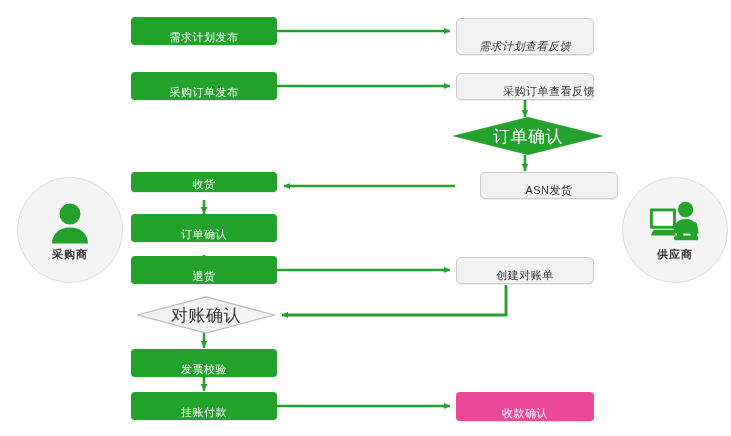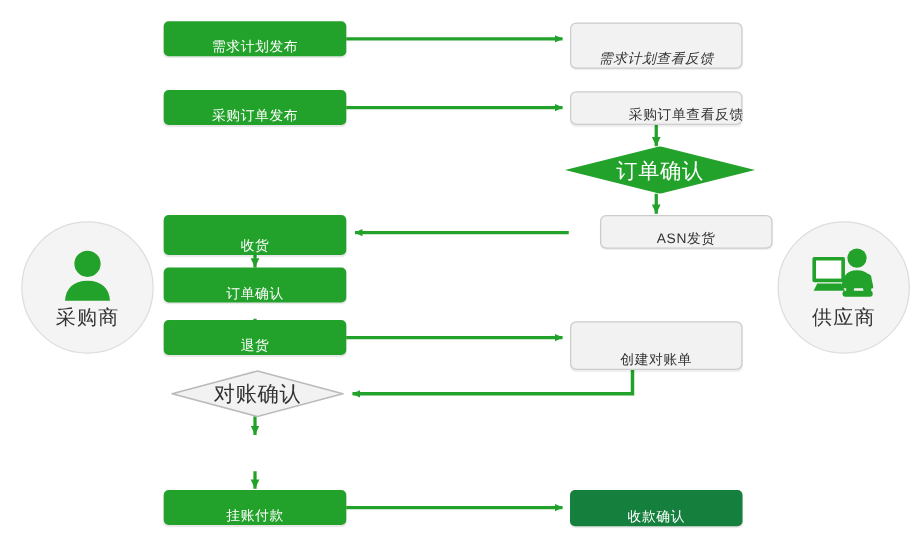--- a/index.html
+++ b/index.html
@@ -52,21 +52,21 @@
   .box-gray {
     background: #f2f2f2;
     color: #333333;
     border: 1px solid #cccccc;
     border-radius: 5px;
     box-shadow: 0 1px 1px rgba(0,0,0,0.07);
   }
 
   
   .box-red {
-    background: #15803d;
+    background: #ec4899;
     color: #ffffff;
     border-radius: 4px;
     box-shadow: 0 1px 1px rgba(0,0,0,0.10);
   }
 
   
   .diamond {
     position: absolute;
     z-index: 3;
   }
@@ -107,24 +107,25 @@
   }
   .actor .glyph {
     width: 54px;
     height: 46px;
     display: flex;
     align-items: flex-end;
     justify-content: center;
     margin-bottom: 1px;
   }
   .actor .aname {
-    font-size: 16px;
+    font-size: 11px;
     color: #333333;
     letter-spacing: 1px;
     margin-top: 2px;
+    font-weight: bold;
   }
 </style>
 </head>
 <body>
 
 <div id="stage">
 
   <svg id="wires" viewBox="0 0 731 436" xmlns="http://www.w3.org/2000/svg">
     <defs>
       <marker id="arrR" markerWidth="7" markerHeight="7" refX="6" refY="3.5" orient="auto" markerUnits="userSpaceOnUse">
@@ -196,39 +197,42 @@
   </div>
 
   <div class="node box-green" style="left:131px; top:17px; width:146px; height:28px;">
     <span>需求计划发布</span>
   </div>
 
   <div class="node box-green" style="left:131px; top:72px; width:146px; height:28px;">
     <span>采购订单发布</span>
   </div>
 
-  <div class="node box-green" style="left:131px; top:172px; width:146px; height:32px;">
+  <div class="node box-green" style="left:131px; top:172px; width:146px; height:20px;">
     <span>收货</span>
   </div>
 
   <div class="node box-green" style="left:131px; top:214px; width:146px; height:28px;">
     <span>订单确认</span>
   </div>
 
   <div class="node box-green" style="left:131px; top:256px; width:146px; height:28px;">
     <span>退货</span>
   </div>
 
   <div class="diamond diamond-white" style="left:137px; top:296px; width:138px; height:38px;">
     <svg class="dshape" viewBox="0 0 138 38" preserveAspectRatio="none" xmlns="http://www.w3.org/2000/svg">
       <polygon points="69,0.8 137.2,19 69,37.2 0.8,19" fill="#f2f2f2" stroke="#bbbbbb" stroke-width="1.2"></polygon>
     </svg>
     <div class="dlabel">对账确认</div>
   </div>
 
+  <div class="node box-green" style="left:131px; top:349px; width:146px; height:28px;">
+    <span>发票校验</span>
+  </div>
 
   <div class="node box-green" style="left:131px; top:392px; width:146px; height:28px;">
     <span>挂账付款</span>
   </div>
 
   <div class="node box-gray" style="left:456px; top:18px; width:138px; height:37px;font-style:italic;">
     <span>需求计划查看反馈</span>
   </div>
 
   <div class="node box-gray" style="left:456px; top:73px; width:138px; height:27px;padding-left:48px;">
@@ -239,21 +243,21 @@
     <svg class="dshape" viewBox="0 0 152 38" preserveAspectRatio="none" xmlns="http://www.w3.org/2000/svg">
       <polygon points="76,0 152,19 76,38 0,19" fill="#22a22a"></polygon>
     </svg>
     <div class="dlabel">订单确认</div>
   </div>
 
   <div class="node box-gray" style="left:480px; top:172px; width:138px; height:27px;">
     <span>ASN发货</span>
   </div>
 
-  <div class="node box-gray" style="left:456px; top:257px; width:138px; height:39px;">
+  <div class="node box-gray" style="left:456px; top:257px; width:138px; height:27px;">
     <span>创建对账单</span>
   </div>
 
   <div class="node box-red" style="left:456px; top:392px; width:138px; height:29px;">
     <span>收款确认</span>
   </div>
 
 </div>
 
 </body></html>

